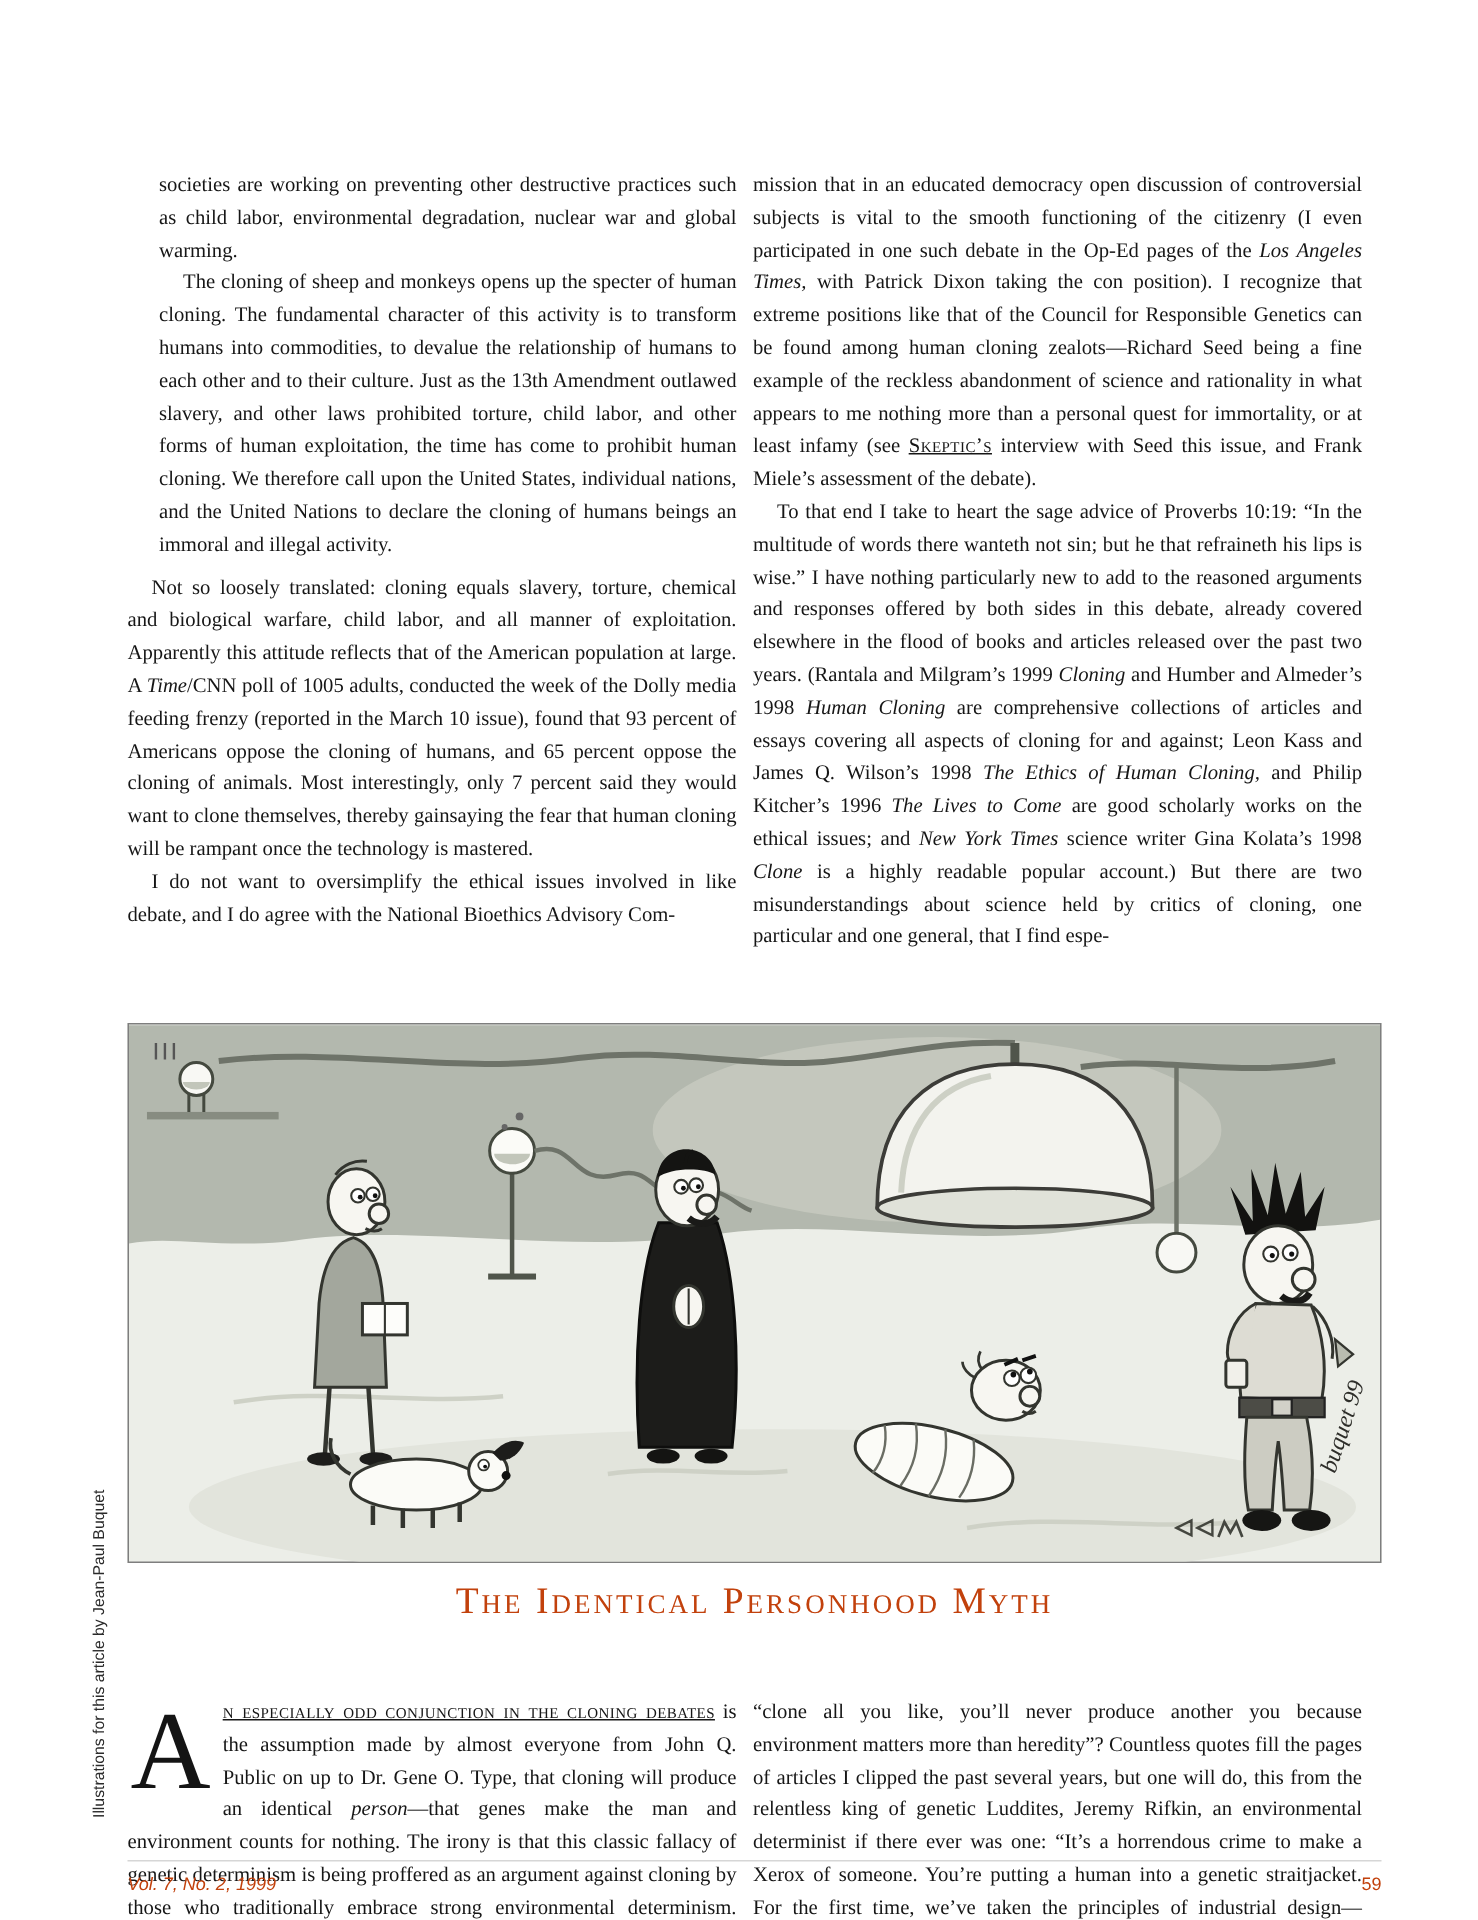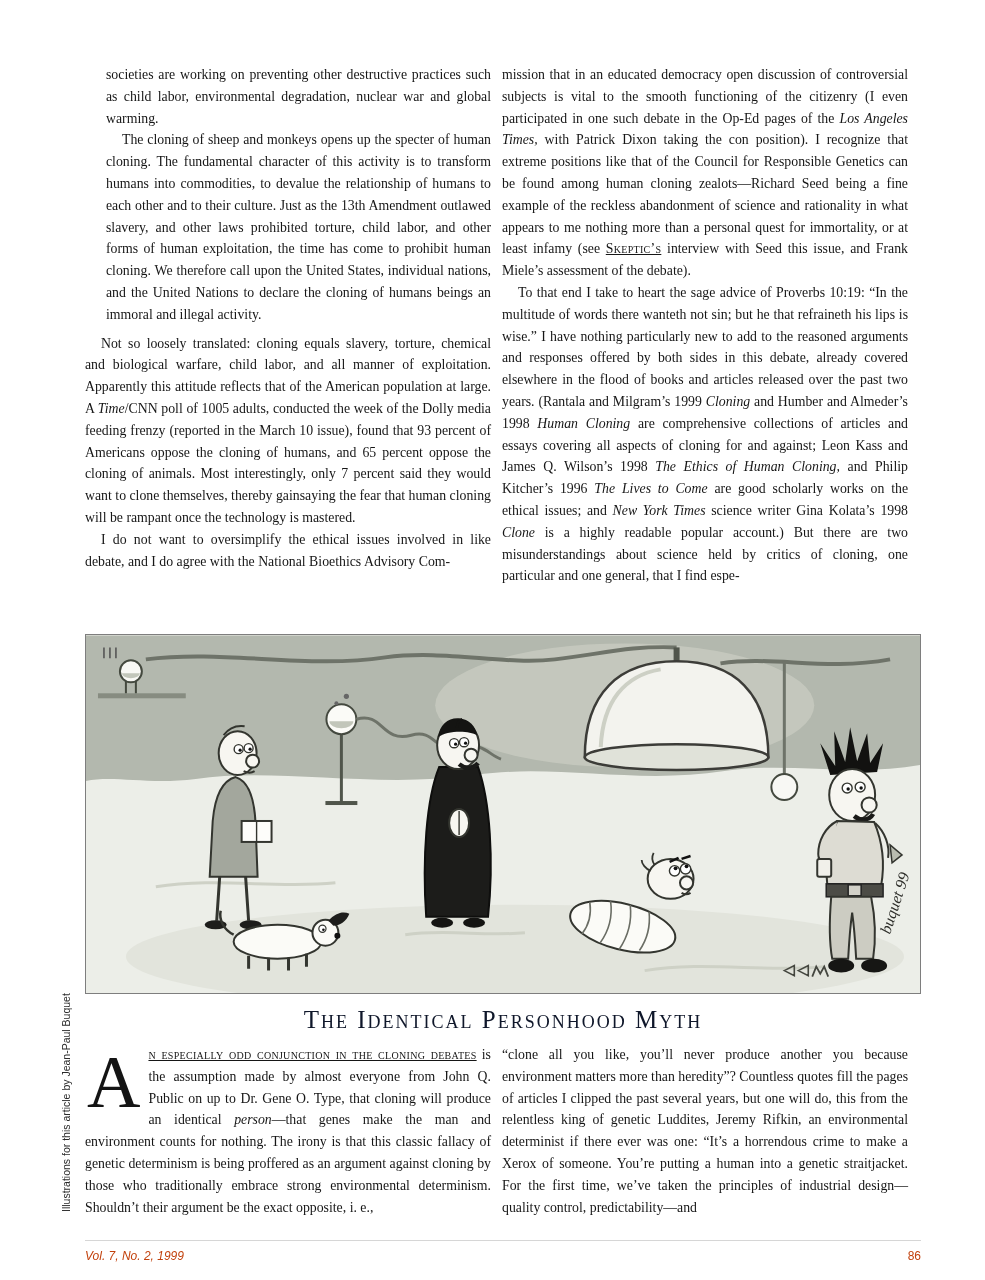--- a/index.html
+++ b/index.html
@@ -2,34 +2,34 @@
 <html><head>
 <meta charset="utf-8">
 <style>
   html,body{margin:0;padding:0;}
   body{
     width:985px;height:1280px;position:relative;overflow:hidden;
     background:#ffffff;color:#161616;
     font-family:"Liberation Serif",serif;
   }
   .content{position:absolute;left:85px;top:64px;width:836px;}
-  .cols{display:flex;gap:11px;}
+  .cols{display:flex;gap:11px;margin-top:48px;}
   .col{width:406px;text-align:justify;font-size:13.8px;line-height:21.8px;}
   .col p{margin:0;}
   .col p.indent{text-indent:16px;}
   .quote{padding-left:21px;margin-bottom:7px;}
   .top-cols{height:552px;overflow:hidden;}
   .bottom-cols{height:196px;overflow:hidden;}
   .it{font-style:italic;}
   .sc{font-variant:small-caps;letter-spacing:.3px;text-decoration:underline;}
   .cartoon{margin-top:18px;width:836px;height:360px;border:1px solid #7e7e7e;box-sizing:border-box;background:#eceee8;}
   .cartoon svg{display:block;width:100%;height:100%;}
   .section-title{
     text-align:center;font-weight:normal;margin:12px 0 10px;
-    font-size:25px;font-variant:small-caps;letter-spacing:2px;color:#0f172a;
+    font-size:25px;font-variant:small-caps;letter-spacing:2px;color:#c2410c;
   }
   .dropcap{
     float:left;font-size:74px;line-height:64px;padding:6px 8px 0 2px;color:#141414;
   }
   .footer{
     position:absolute;left:85px;top:1240px;width:836px;
     display:flex;justify-content:space-between;align-items:baseline;
     border-top:1px solid #d6d6d6;padding-top:8px;
     font-family:"Liberation Sans",sans-serif;font-size:12px;color:#c2410c;
   }
@@ -202,14 +202,14 @@
     </div>
     <div class="col">
         <p><span>“clone all you like, you’ll never produce another you because environment matters more than heredity”? Countless quotes fill the pages of articles I clipped the past several years, but one will do, this from the relentless king of genetic Luddites, Jeremy Rifkin, an environmental determinist if there ever was one: “It’s a horrendous crime to make a Xerox of someone. You’re putting a human into a genetic straitjacket. For the first time, we’ve taken the principles of industrial design—quality control, predictability—and</span></p>
       </div>
   </div>
 
 </div>
 
 <div class="footer">
   <span class="vol">Vol. 7, No. 2, 1999</span>
-  <span>86</span>
+  <span>59</span>
 </div>
 
 </body></html>

